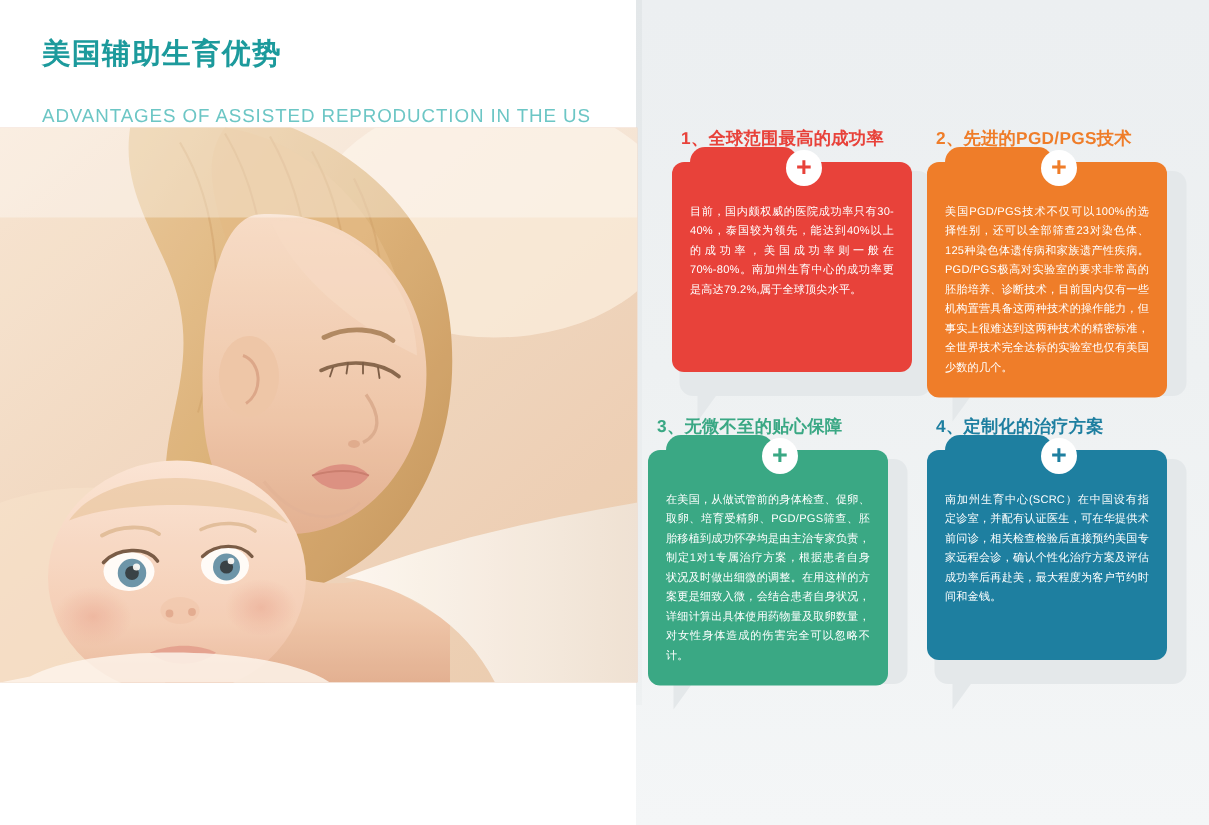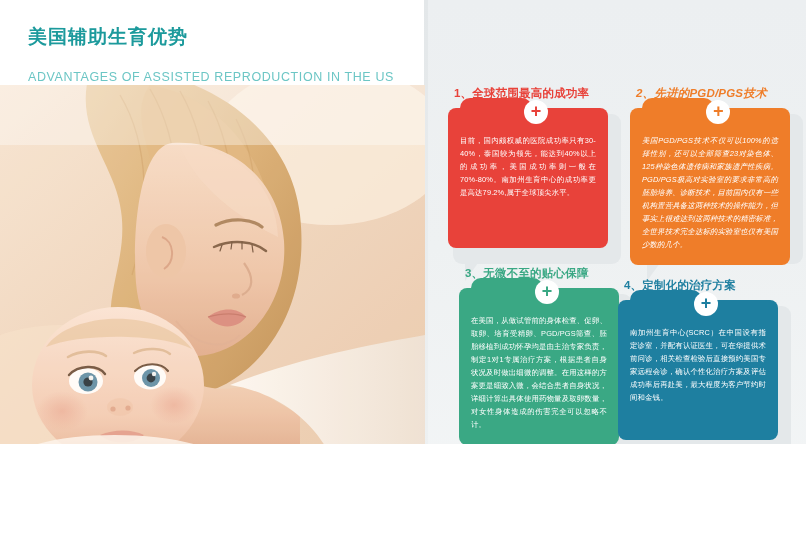--- a/index.html
+++ b/index.html
@@ -14,21 +14,21 @@
     font-family: "Liberation Sans", sans-serif;
     background: #ffffff;
     position: relative;
   }
 
   
   #page {
     position: absolute;
     inset: 0;
     width: 806px;
-    height: 444px;
+    height: 550px;
     background: #ffffff;
     overflow: hidden;
   }
 
   
   .grey-panel {
     position: absolute;
     left: 0; top: 0;
     width: 806px; height: 550px;
     background: linear-gradient(180deg,#eceff1 0%, #eef1f2 45%, #f4f6f7 100%);
@@ -104,22 +104,22 @@
     position: absolute;
     left: 432px; top: 85px;
     width: 366px;
     height: 375px;
   }
   .card-slot {
     position: absolute;
     width: 170px;
   }
   .slot-1 { left: 16px;    top: 0;   }
-  .slot-2 { left: 198px;top: 0; font-style: italic;   }
-  .slot-3 { left: 0;    top: 180px; margin-left: 27px;}
+  .slot-2 { left: 186px;top: 0;   }
+  .slot-3 { left: 0;    top: 192px;}
   .slot-4 { left: 186px;top: 192px;}
 
   .card-title {
     font-size: 11.5px;
     font-weight: bold;
     line-height: 16px;
     margin-bottom: 7px;
     padding-left: 6px;
     white-space: nowrap;
     letter-spacing: 0.2px;

